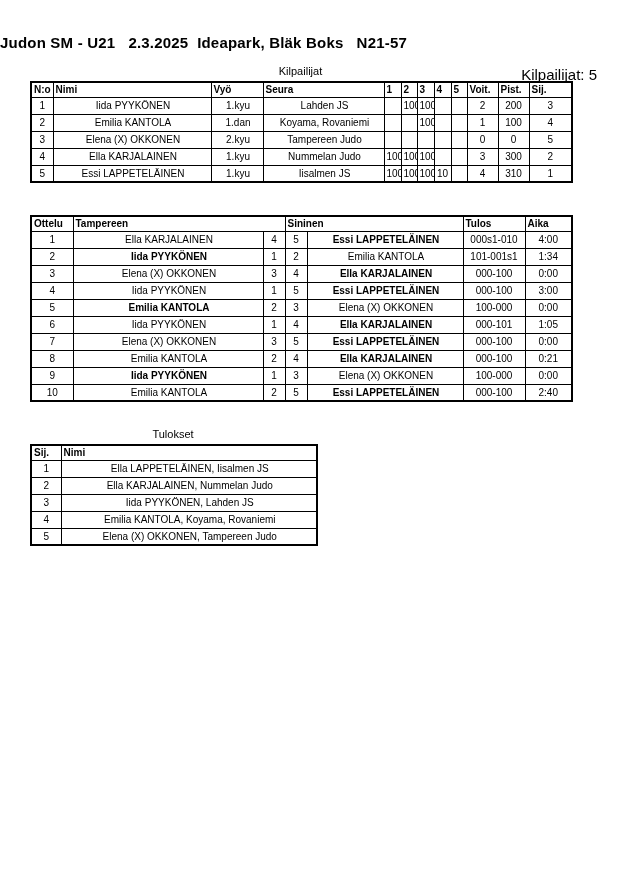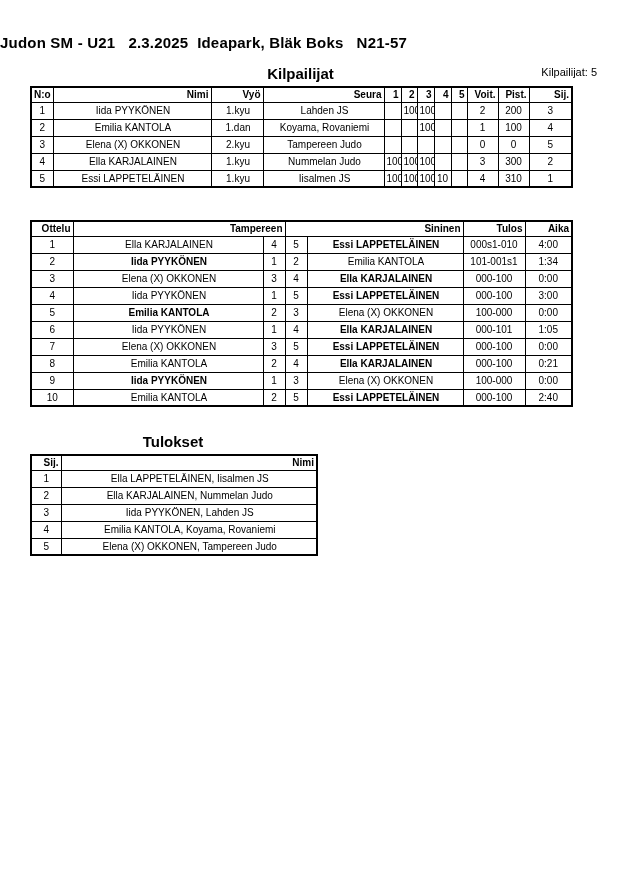--- a/index.html
+++ b/index.html
@@ -7,36 +7,36 @@
   body {
     width: 630px; height: 891px;
     background: #ffffff; color: #000000;
     font-family: "Liberation Sans", "DejaVu Sans", sans-serif;
   }
   .page { position: relative; width: 630px; height: 891px; padding-top: 34px; }
   .title {
     font-size: 15px; font-weight: bold; 
     white-space: pre; letter-spacing: 0.2px;
   }
-  .comp-count { position: absolute; top: 66px; right: 33px; font-size: 11px; }
+  .comp-count { position: absolute; top: 66px; right: 33px; font-size: 15px; }
   .tables { padding-left: 30px; }
   .section-title {
-    font-size: 15px; font-weight: bold; text-align: center;
+    font-size: 11px; font-weight: normal; text-align: center;
     margin: 0 0 4px 0;
   }
   .sec-kilpailijat .section-title { width: 541px; margin-top: 14px; }
   .sec-ottelut    .section-title { width: 541px; margin-top: 26px; }
   .sec-tulokset   .section-title { width: 286px; margin-top: 26px; }
   table { border-collapse: collapse; table-layout: fixed; border: 2px solid #000; }
   th, td {
     border: 1px solid #000;
     font-size: 10px; padding: 0 2px;
     overflow: hidden; white-space: nowrap;
   }
-  th { font-weight: bold; text-align: right; height: 15px; }
+  th { font-weight: bold; text-align: left; height: 15px; }
   .t1 { width: 541px; }
   .t1 td { height: 17px; }
   .t2 { width: 541px; margin-top: 32px; }
   .t2 td { height: 17px; }
   .t3 { width: 286px; }
   .t3 td { height: 17px; }
   .c { text-align: center; }
   .l { text-align: center; padding-left: 4px; }
   .bold { font-weight: bold; }
 </style>

